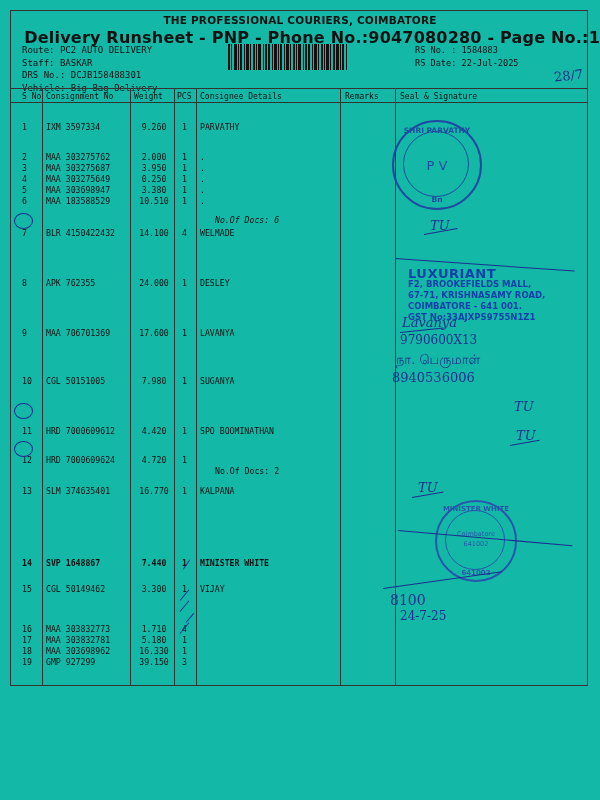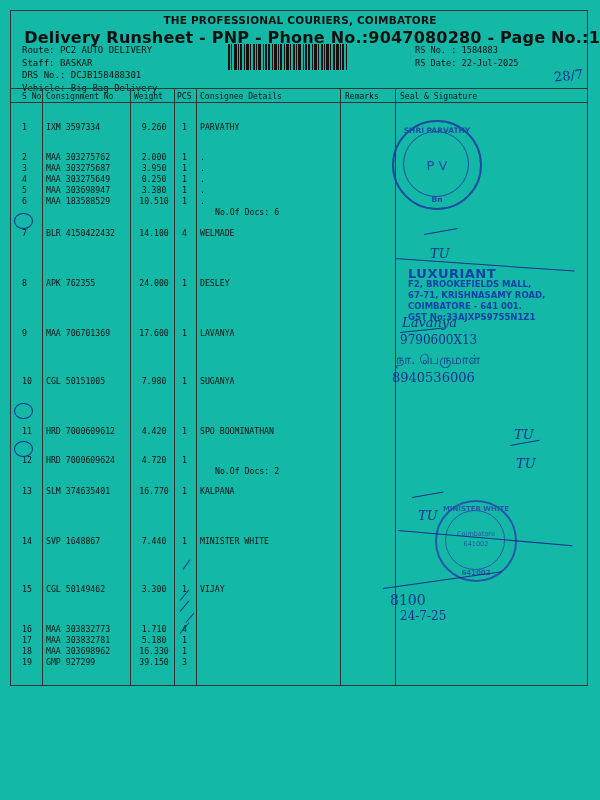--- a/index.html
+++ b/index.html
@@ -266,21 +266,20 @@
     font-family: "DejaVu Serif", serif;
     color: #1b2f8f;
     font-style: italic;
   }
   .tick {
     position: absolute;
     font-family: "DejaVu Serif", serif;
     color: #1b2f8f;
     font-size: 13px;
     font-style: italic;
-    margin-top: 28px;
   }
   .swoosh {
     position: absolute;
     border-bottom: 1.4px solid #1b2f8f;
     transform-origin: left center;
   }
 </style>
 </head>
 <body>
 
@@ -466,21 +465,21 @@
       </div>
 
       <div class="row" style="top:93px;">
         <span class="c-sno">6</span>
         <span class="c-cn">MAA 183588529</span>
         <span class="c-wt">10.510</span>
         <span class="c-pcs">1</span>
         <span class="c-cons">.</span>
       </div>
 
-      <div class="docs" style="left:205px; top:104px;">No.Of Docs: 6</div>
+      <div class="docs" style="left:205px; top:112px;font-style:italic;">No.Of Docs: 6</div>
 
       <div class="row" style="top:125px;">
         <span class="c-sno">7</span>
         <span class="c-cn">BLR 4150422432</span>
         <span class="c-wt">14.100</span>
         <span class="c-pcs">4</span>
         <span class="c-cons">WELMADE</span>
       </div>
 
       <div class="row" style="top:175px;">
@@ -525,21 +524,21 @@
       <div class="docs" style="left:205px; top:363px;">No.Of Docs: 2</div>
 
       <div class="row" style="top:383px;">
         <span class="c-sno">13</span>
         <span class="c-cn">SLM 374635401</span>
         <span class="c-wt">16.770</span>
         <span class="c-pcs">1</span>
         <span class="c-cons">KALPANA</span>
       </div>
 
-      <div class="row" style="top:433px;">
+      <div class="row" style="top:455px;font-weight:bold;">
         <span class="c-sno">14</span>
         <span class="c-cn">SVP 1648867</span>
         <span class="c-wt">7.440</span>
         <span class="c-pcs">1</span>
         <span class="c-cons">MINISTER WHITE</span>
       </div>
 
       <div class="row" style="top:481px;">
         <span class="c-sno">15</span>
         <span class="c-cn">CGL 50149462</span>

